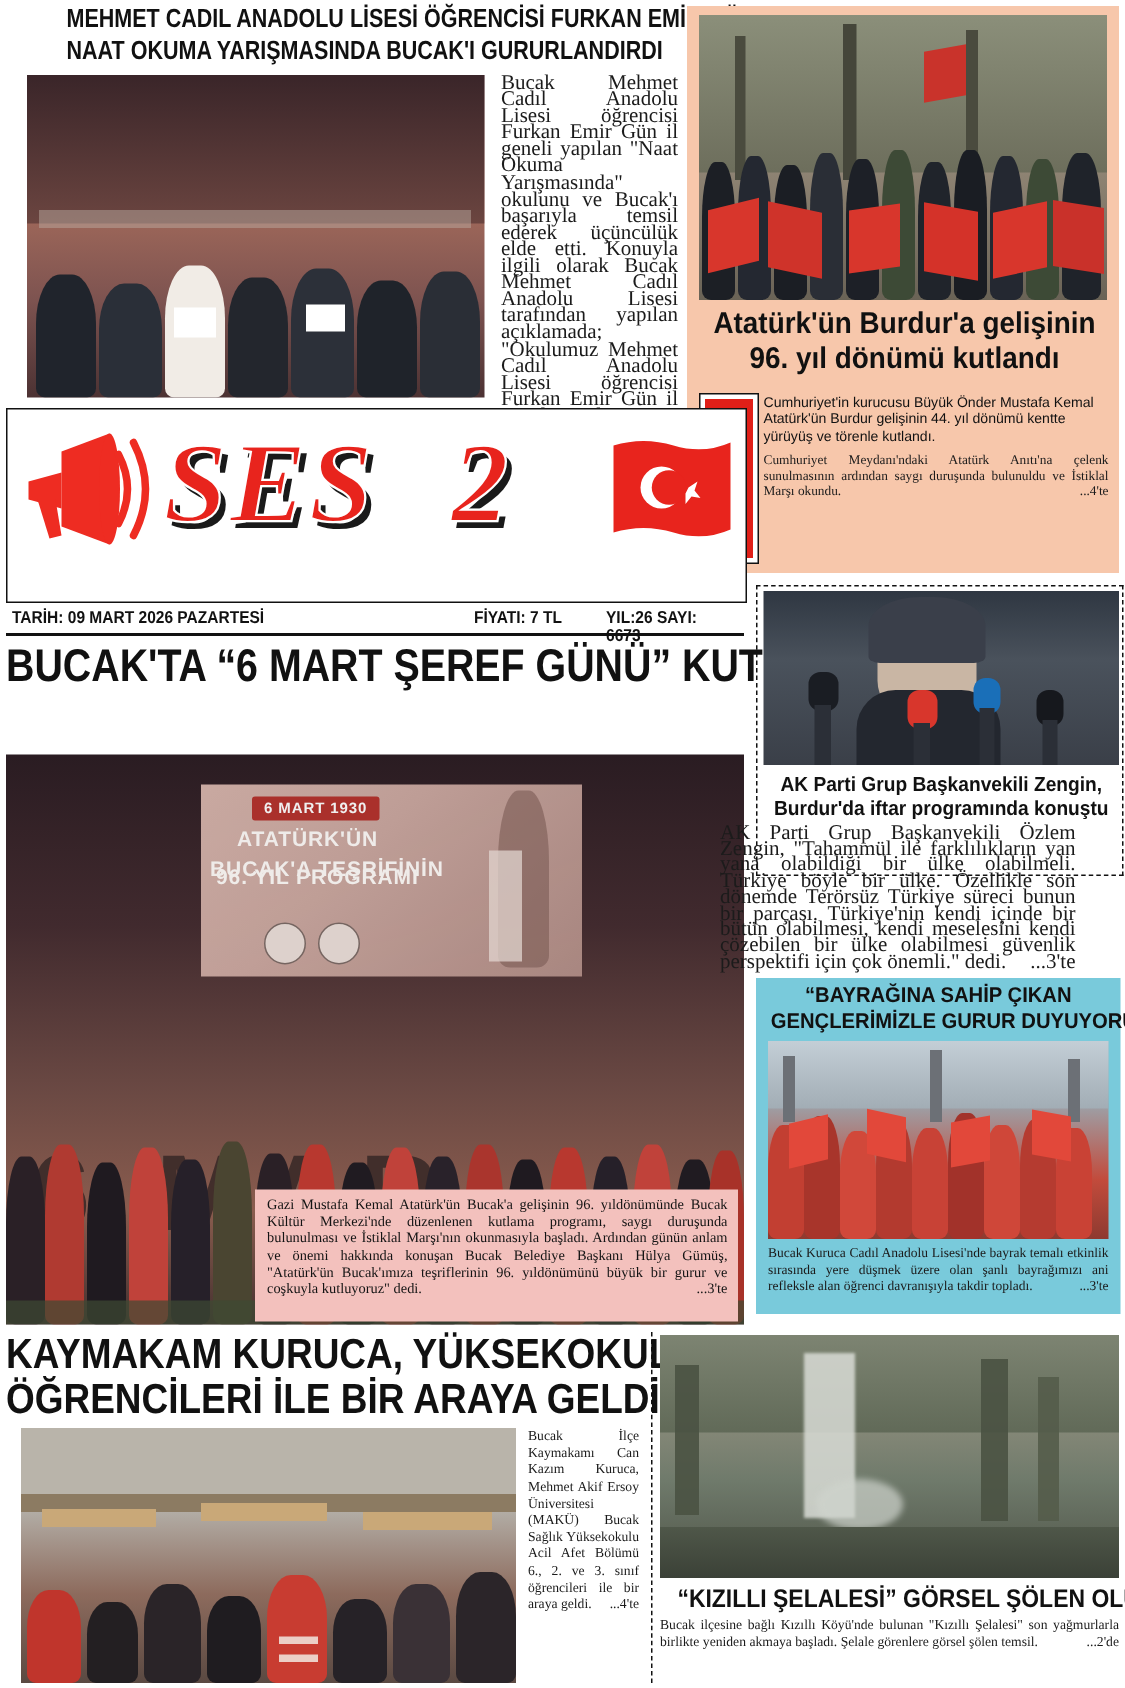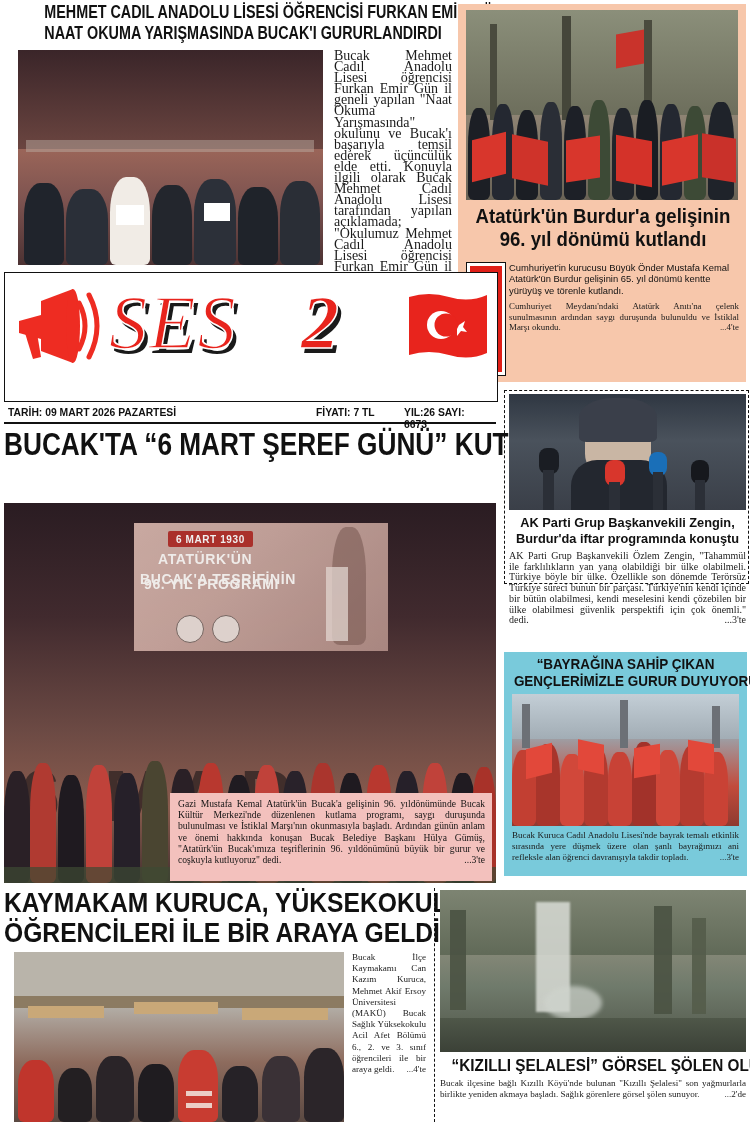--- a/index.html
+++ b/index.html
@@ -36,21 +36,21 @@
       line-height:23px;color:#111;transform:scaleX(.93);transform-origin:center center;white-space:nowrap;}
   #tr-lead{left:509px;top:262px;width:230px;font-family:"Liberation Sans",sans-serif;
       font-size:9.4px;line-height:11.4px;color:#111;font-weight:500;}
   #tr-body{left:509px;top:300px;width:230px;font-size:8.9px;line-height:10.6px;}
   #tr-flag{left:466px;top:262px;width:38px;height:112px;background:#fff;border:1.5px solid #111;overflow:hidden;}
 
   
   #mast{left:4px;top:272px;width:492px;height:128px;background:#fff;border:1.5px solid #111;}
   #mast-inner{position:relative;width:100%;height:100%;}
   #ses{position:absolute;left:104px;top:6px;font-family:"Liberation Serif",serif;
-      font-weight:normal;font-style:italic;font-size:76px;color:#e8241d;letter-spacing:2px;
+      font-weight:bold;font-style:italic;font-size:76px;color:#e8241d;letter-spacing:2px;
       text-shadow:4px 5px 0 #1a1a1a;-webkit-text-stroke:1.5px #fff;}
   #fifteen{position:absolute;left:296px;top:6px;font-family:"Liberation Serif",serif;
       font-weight:bold;font-style:italic;font-size:76px;color:#e8241d;
       text-shadow:4px 5px 0 #1a1a1a;-webkit-text-stroke:1.5px #fff;}
   #slogan{position:absolute;left:0;top:100px;width:100%;text-align:center;
       font-family:"Liberation Serif",serif;font-weight:bold;font-size:19px;color:#111;}
   #megaphone{position:absolute;left:10px;top:14px;width:92px;height:78px;}
   #mflag{position:absolute;right:8px;top:18px;width:82px;height:70px;}
 
   
@@ -90,21 +90,21 @@
       padding:5px 7px 4px 8px;box-sizing:border-box;}
   #cap .txt{font-family:"Liberation Serif",serif;font-size:9.6px;line-height:11.2px;
       color:#141414;text-align:justify;}
 
   
   #ak-photo{left:509px;top:394px;width:237px;height:116px;
       background:linear-gradient(180deg,#2f3742 0%,#4a525c 40%,#3a3f48 100%);overflow:hidden;}
   #ak-head{left:505px;top:515px;width:245px;text-align:center;}
   #ak-head .l{font-family:"Liberation Sans",sans-serif;font-weight:bold;font-size:13.6px;
       line-height:16px;color:#111;transform:scaleX(.94);transform-origin:center center;white-space:nowrap;}
-  #ak-body{left:509px;top:551px;width:237px;font-size:10px;line-height:10.7px;}
+  #ak-body{left:480px;top:551px;width:237px;font-size:14px;line-height:10.7px;}
   #ak-box{left:504px;top:390px;width:243px;height:192px;border:1.6px dashed #111;}
 
   
   #by-box{left:504px;top:652px;width:243px;height:224px;background:#79cadb;}
   #by-head{left:508px;top:656px;width:235px;text-align:center;}
   #by-head .l{font-family:"Liberation Sans",sans-serif;font-weight:bold;font-size:14.2px;
       line-height:17px;color:#111;transform:scaleX(.95);transform-origin:center center;white-space:nowrap;}
   #by-photo{left:512px;top:694px;width:227px;height:132px;
       background:linear-gradient(180deg,#b8c4cc 0%,#9aa6ae 30%,#c24b3c 70%,#8e3a30 100%);overflow:hidden;}
   #by-body{left:512px;top:830px;width:227px;font-size:9px;line-height:11px;}
@@ -192,21 +192,21 @@
 
   <div class="abs" id="tr-head">
     <div class="l">Atatürk'ün Burdur'a gelişinin</div>
     <div class="l">96. yıl dönümü kutlandı</div>
   </div>
 
   <div class="abs" id="tr-flag">
     <div style="position:absolute;left:3px;top:3px;right:3px;bottom:3px;background:#e01f18;"></div>
   </div>
 
-  <div class="abs" id="tr-lead">Cumhuriyet'in kurucusu Büyük Önder Mustafa Kemal Atatürk'ün Burdur gelişinin 65. yıl dönümü kentte yürüyüş ve törenle kutlandı.</div>
+  <div class="abs" id="tr-lead">Cumhuriyet'in kurucusu Büyük Önder Mustafa Kemal Atatürk'ün Burdur gelişinin 44. yıl dönümü kentte yürüyüş ve törenle kutlandı.</div>
 
   <div class="abs body-serif" id="tr-body">
     <div style="margin-top:1px;">
       <span>Cumhuriyet Meydanı'ndaki Atatürk Anıtı'na çelenk sunulmasının ardından saygı duruşunda bulunuldu ve İstiklal Marşı okundu.</span>
       <span class="pg">...4'te</span>
     </div>
   </div>
 
   <div class="abs" id="mast">
     <div id="mast-inner">
@@ -388,17 +388,17 @@
     <div style="position:absolute;left:10px;top:20px;width:16px;height:100px;background:#4a5242;opacity:.9;"></div>
     <div style="position:absolute;left:214px;top:16px;width:18px;height:108px;background:#4a5242;opacity:.9;"></div>
     <div style="position:absolute;left:252px;top:28px;width:14px;height:96px;background:#545c4a;opacity:.9;"></div>
   </div>
 
   <div class="abs" id="br-head">
     <div class="l">“KIZILLI ŞELALESİ” GÖRSEL ŞÖLEN OLUŞTURUYOR</div>
   </div>
 
   <div class="abs body-serif" id="br-body">
-    <span>Bucak ilçesine bağlı Kızıllı Köyü'nde bulunan "Kızıllı Şelalesi" son yağmurlarla birlikte yeniden akmaya başladı. Sağlık görenlere görsel şölen sunuyor.</span>
+    <span>Bucak ilçesine bağlı Kızıllı Köyü'nde bulunan "Kızıllı Şelalesi" son yağmurlarla birlikte yeniden akmaya başladı. Şelale görenlere görsel şölen temsil.</span>
     <span class="pg">...2'de</span>
   </div>
 
 </div>
 
 </body></html>

